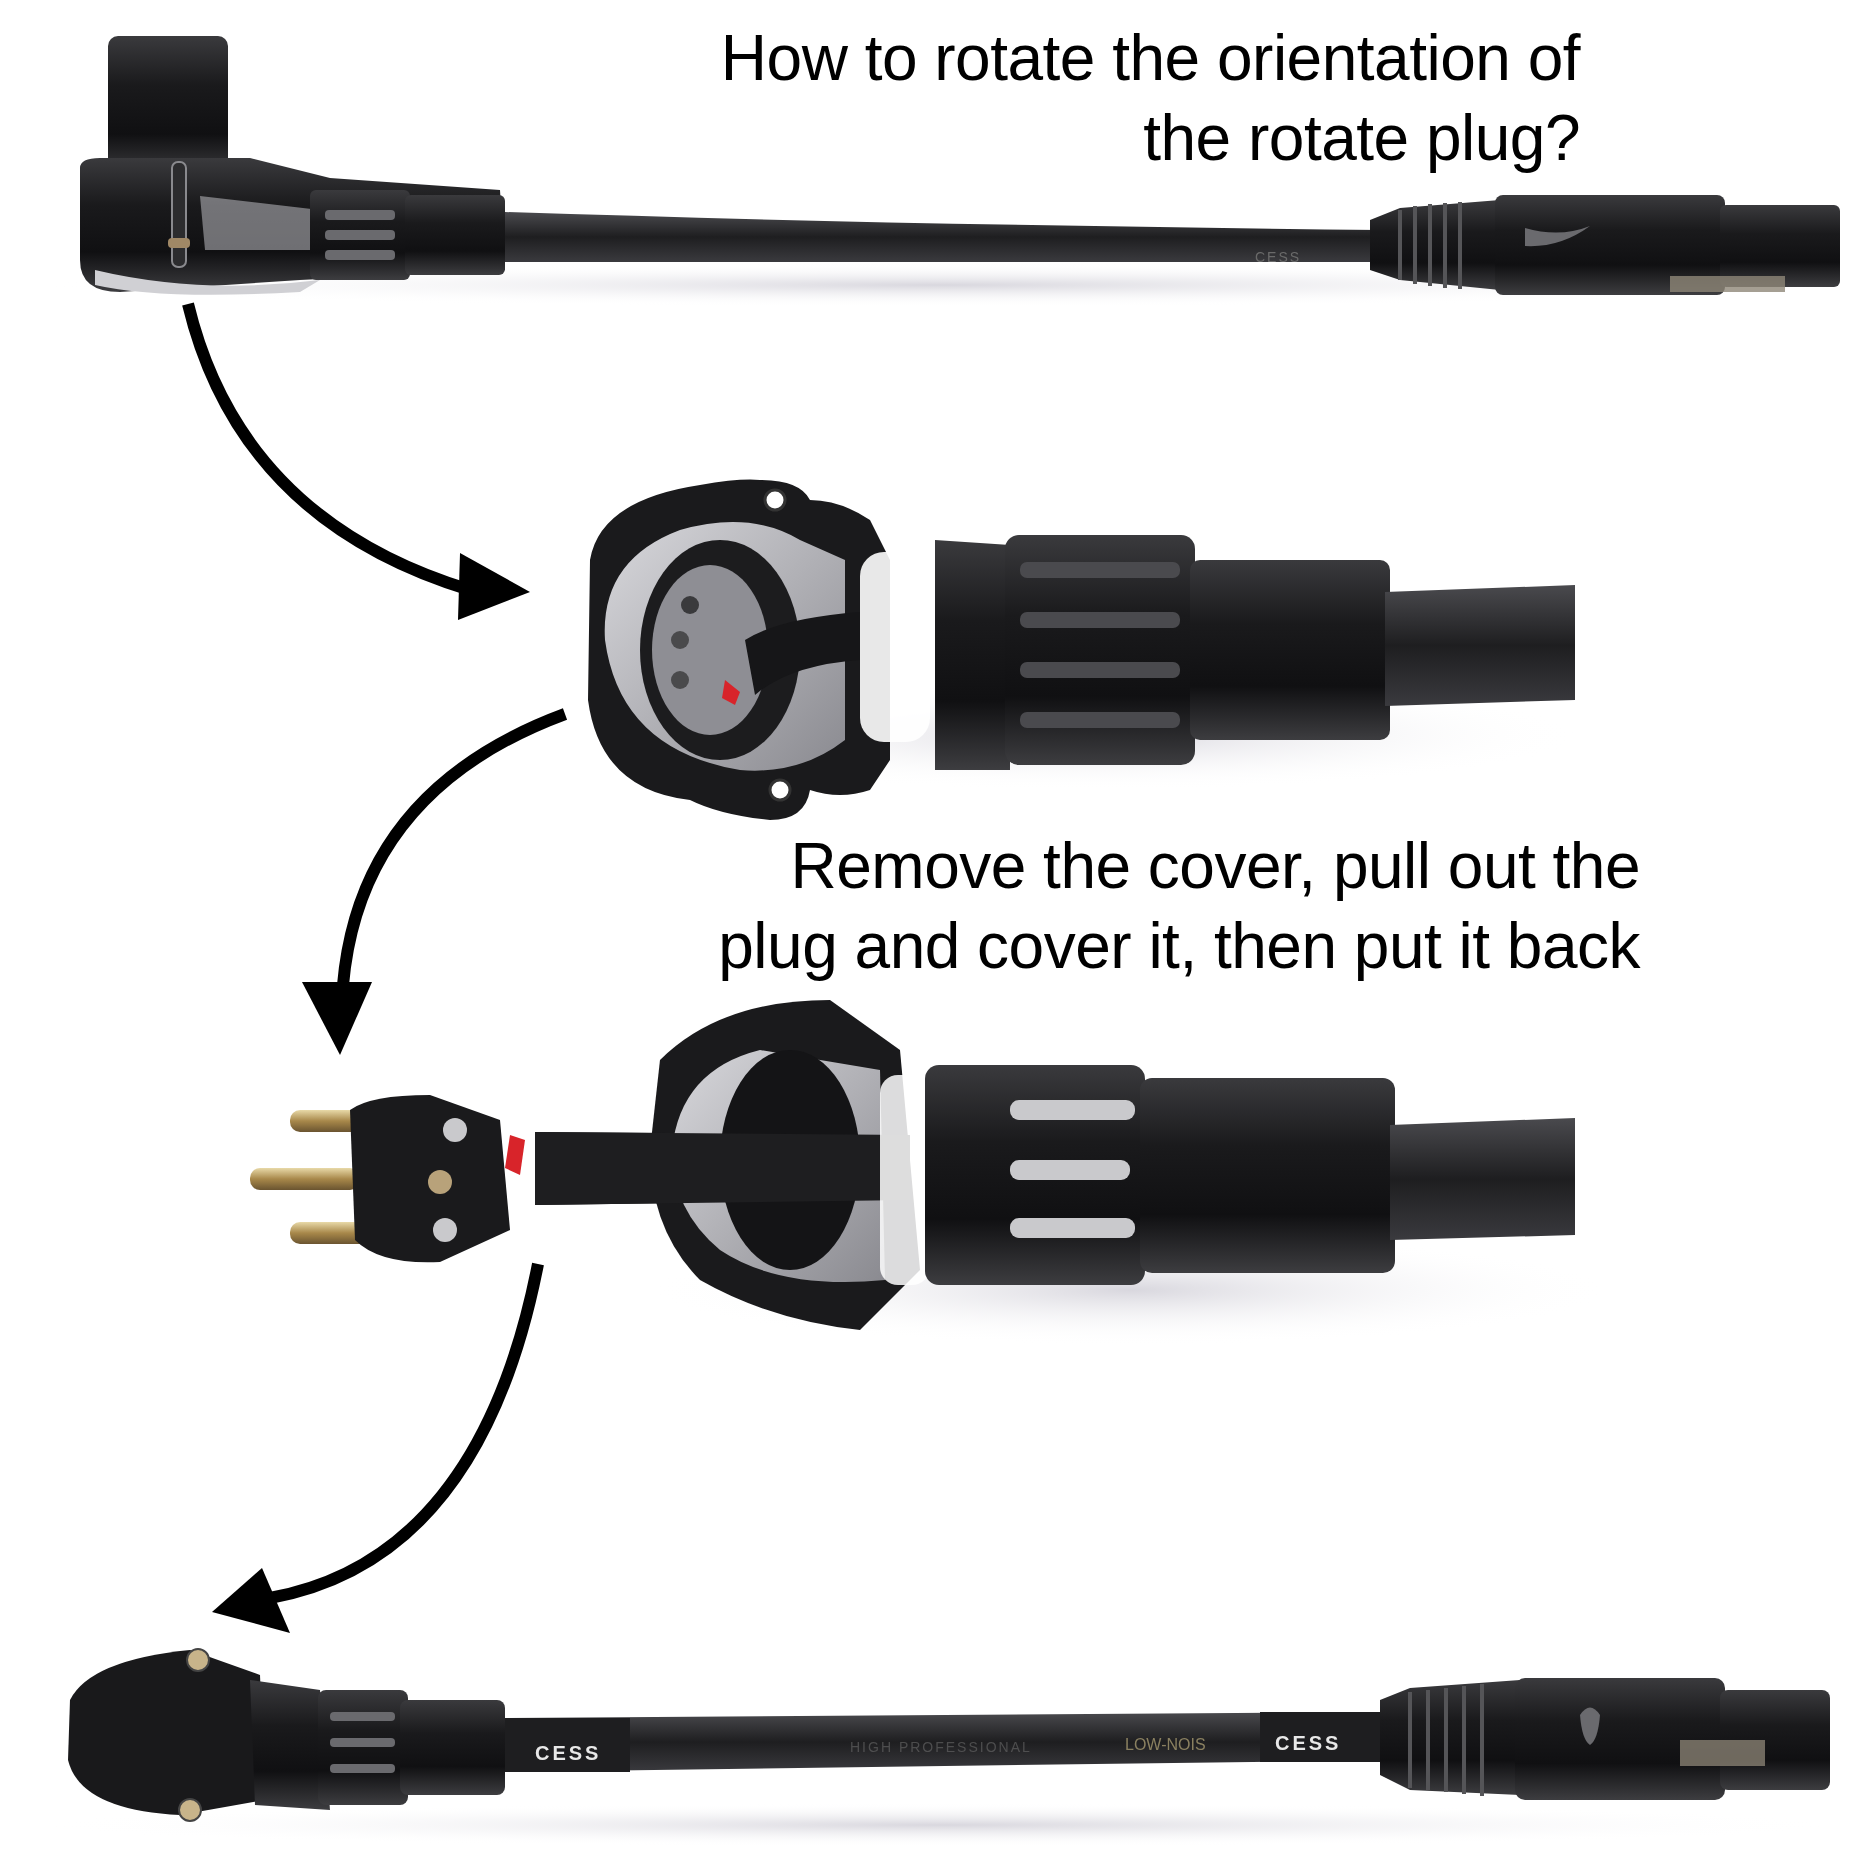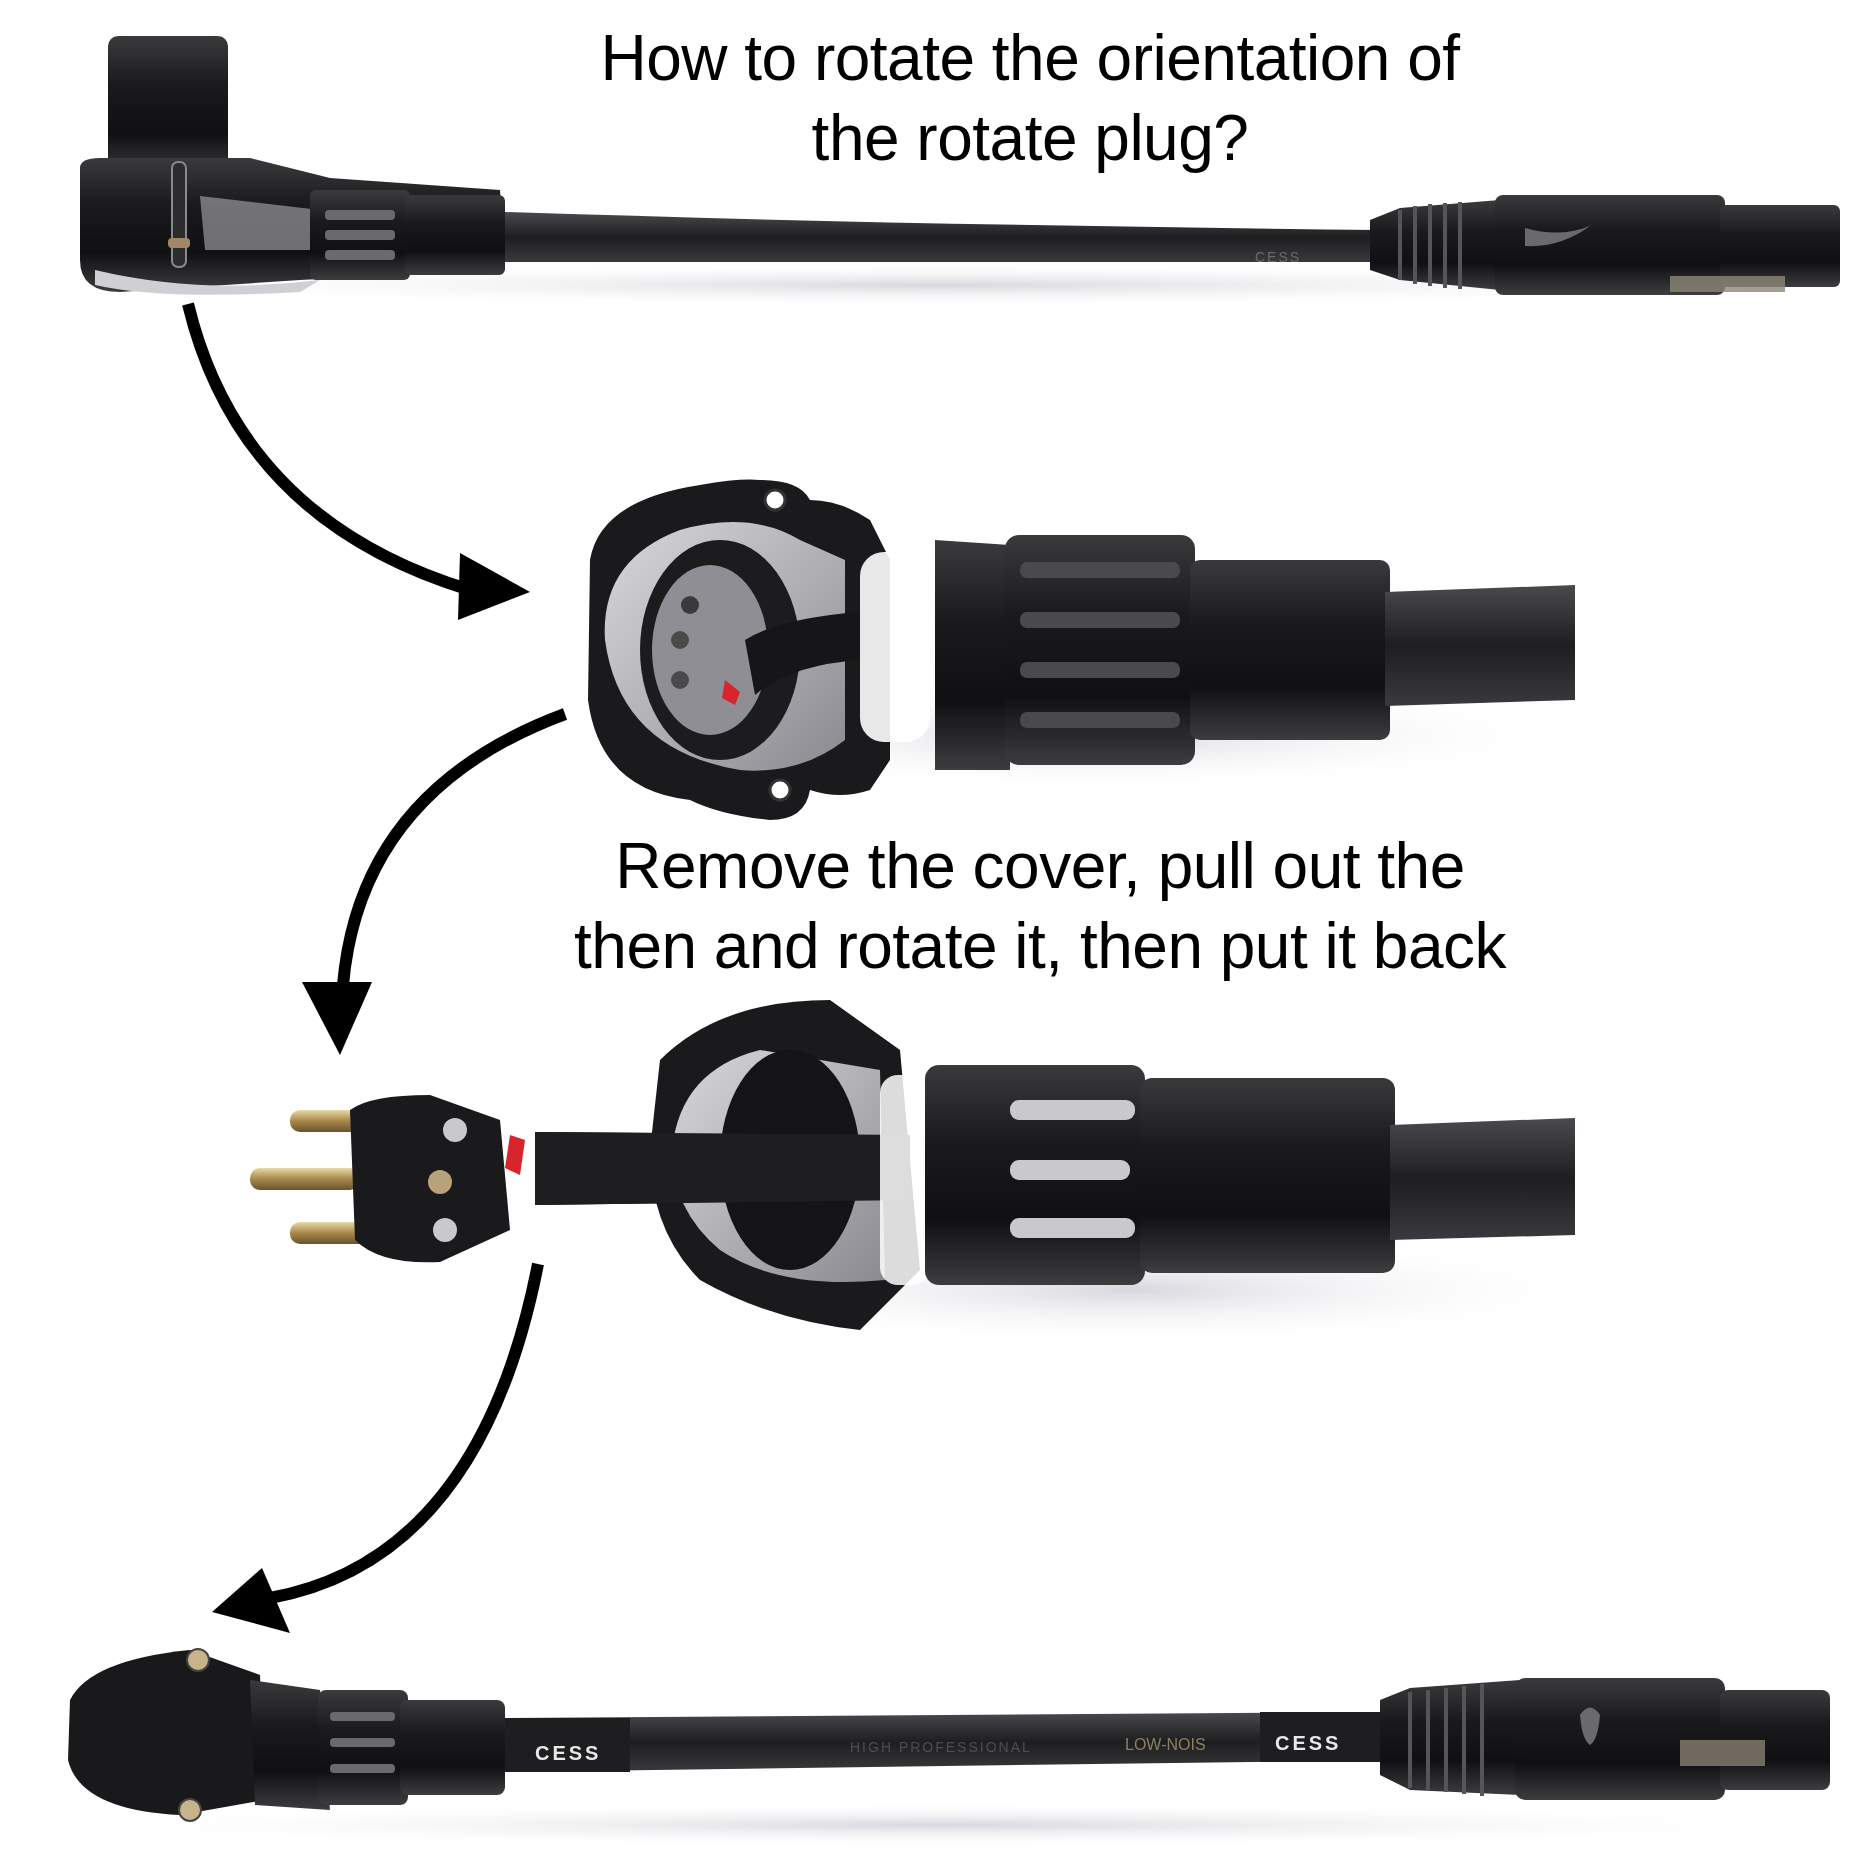--- a/index.html
+++ b/index.html
@@ -1,34 +1,34 @@
 <!DOCTYPE html>
 <html><head>
   <meta charset="utf-8">
   <style>
     html, body { margin: 0; padding: 0; background: #ffffff; }
     body { width: 1870px; height: 1870px; position: relative; overflow: hidden; font-family: "Liberation Sans", sans-serif; }
-    .caption { position: absolute; color: #000; text-align: center; font-size: 64px; line-height: 80px; letter-spacing: -0.5px; }
+    .caption { position: absolute; color: #000; text-align: right; font-size: 64px; line-height: 80px; letter-spacing: -0.5px; }
     #title { left: 480px; top: 18px; width: 1100px; }
     #step { left: 440px; top: 826px; width: 1200px; }
     svg.layer { position: absolute; left: 0; top: 0; width: 1870px; height: 1870px; }
     .lbl { font-family: "Liberation Sans", sans-serif; font-weight: bold; fill: #e8e8e8; letter-spacing: 3px; }
     .faint { font-family: "Liberation Sans", sans-serif; fill: #6a6a6a; letter-spacing: 2px; }
   </style>
 </head>
 <body>
 
 <div class="caption" id="title">
   <div>How to rotate the orientation of</div>
   <div>the rotate plug?</div>
 </div>
 
 <div class="caption" id="step">
   <div>Remove the cover, pull out the</div>
-  <div>then and rotate it, then put it back</div>
+  <div>plug and cover it, then put it back</div>
 </div>
 
 <svg class="layer" viewBox="0 0 1870 1870" xmlns="http://www.w3.org/2000/svg">
   <defs>
     <linearGradient id="gBody" x1="0" y1="0" x2="0" y2="1">
       <stop offset="0" stop-color="#3a3a3d"></stop>
       <stop offset="0.35" stop-color="#1a1a1c"></stop>
       <stop offset="0.7" stop-color="#101012"></stop>
       <stop offset="1" stop-color="#3d3d40"></stop>
     </linearGradient>

